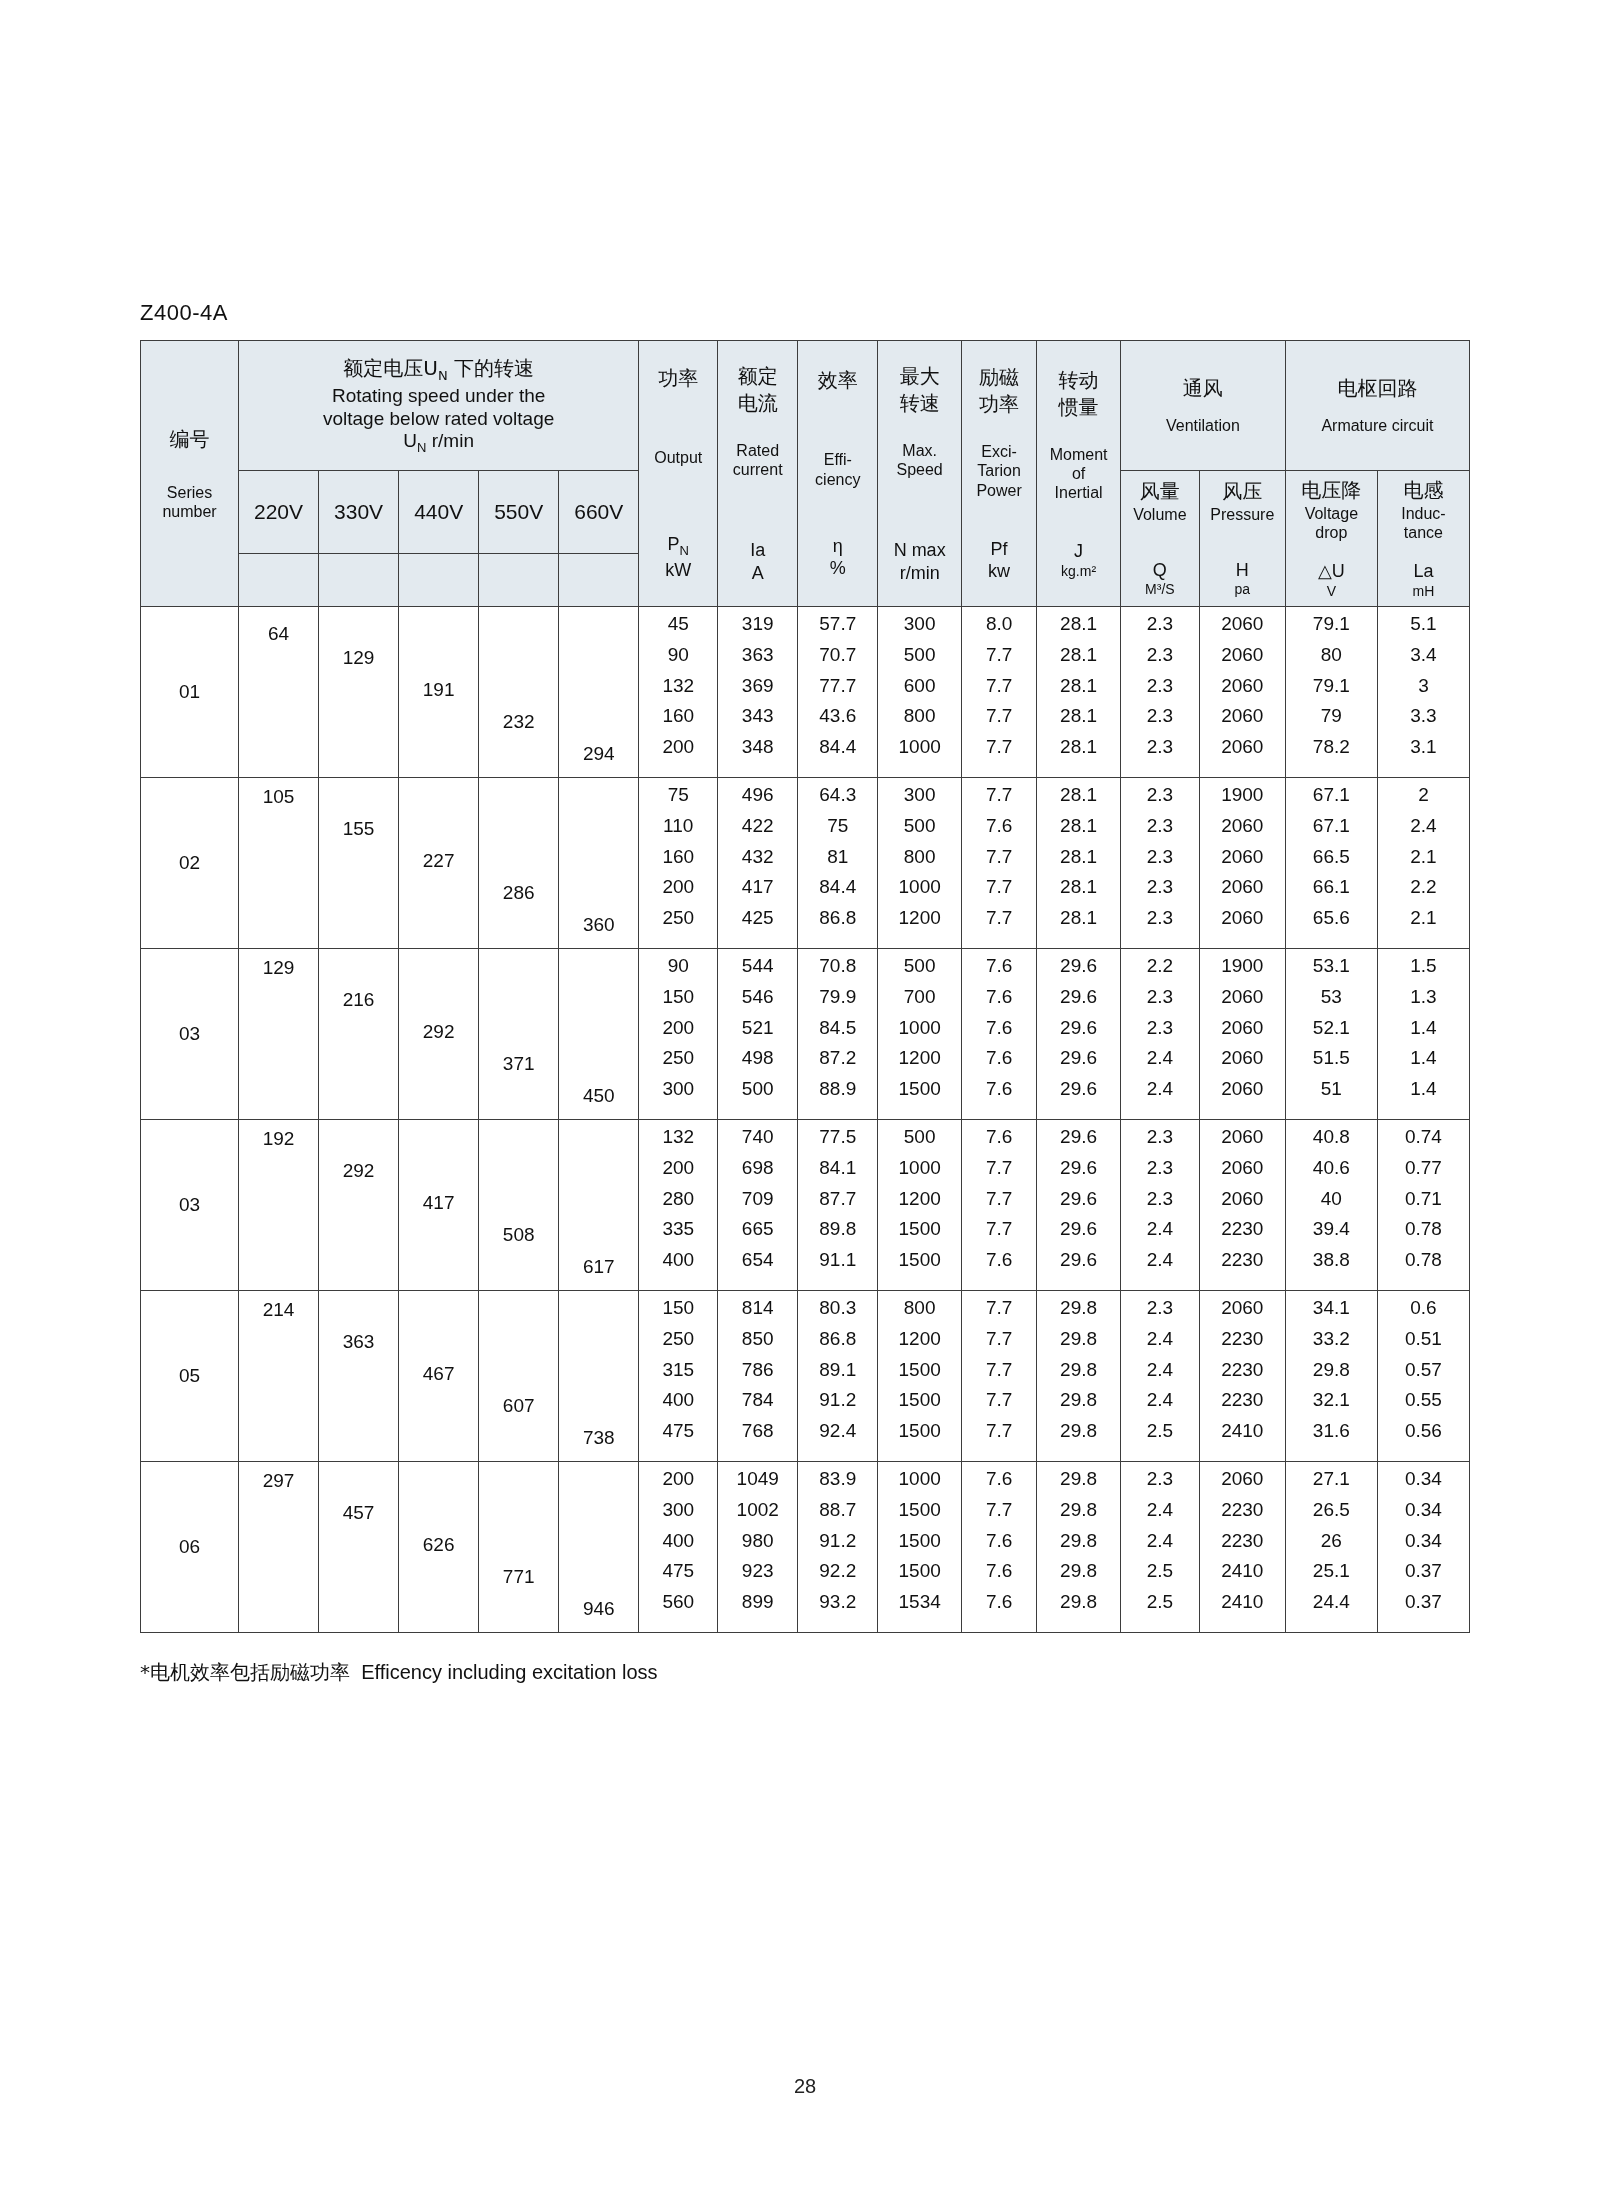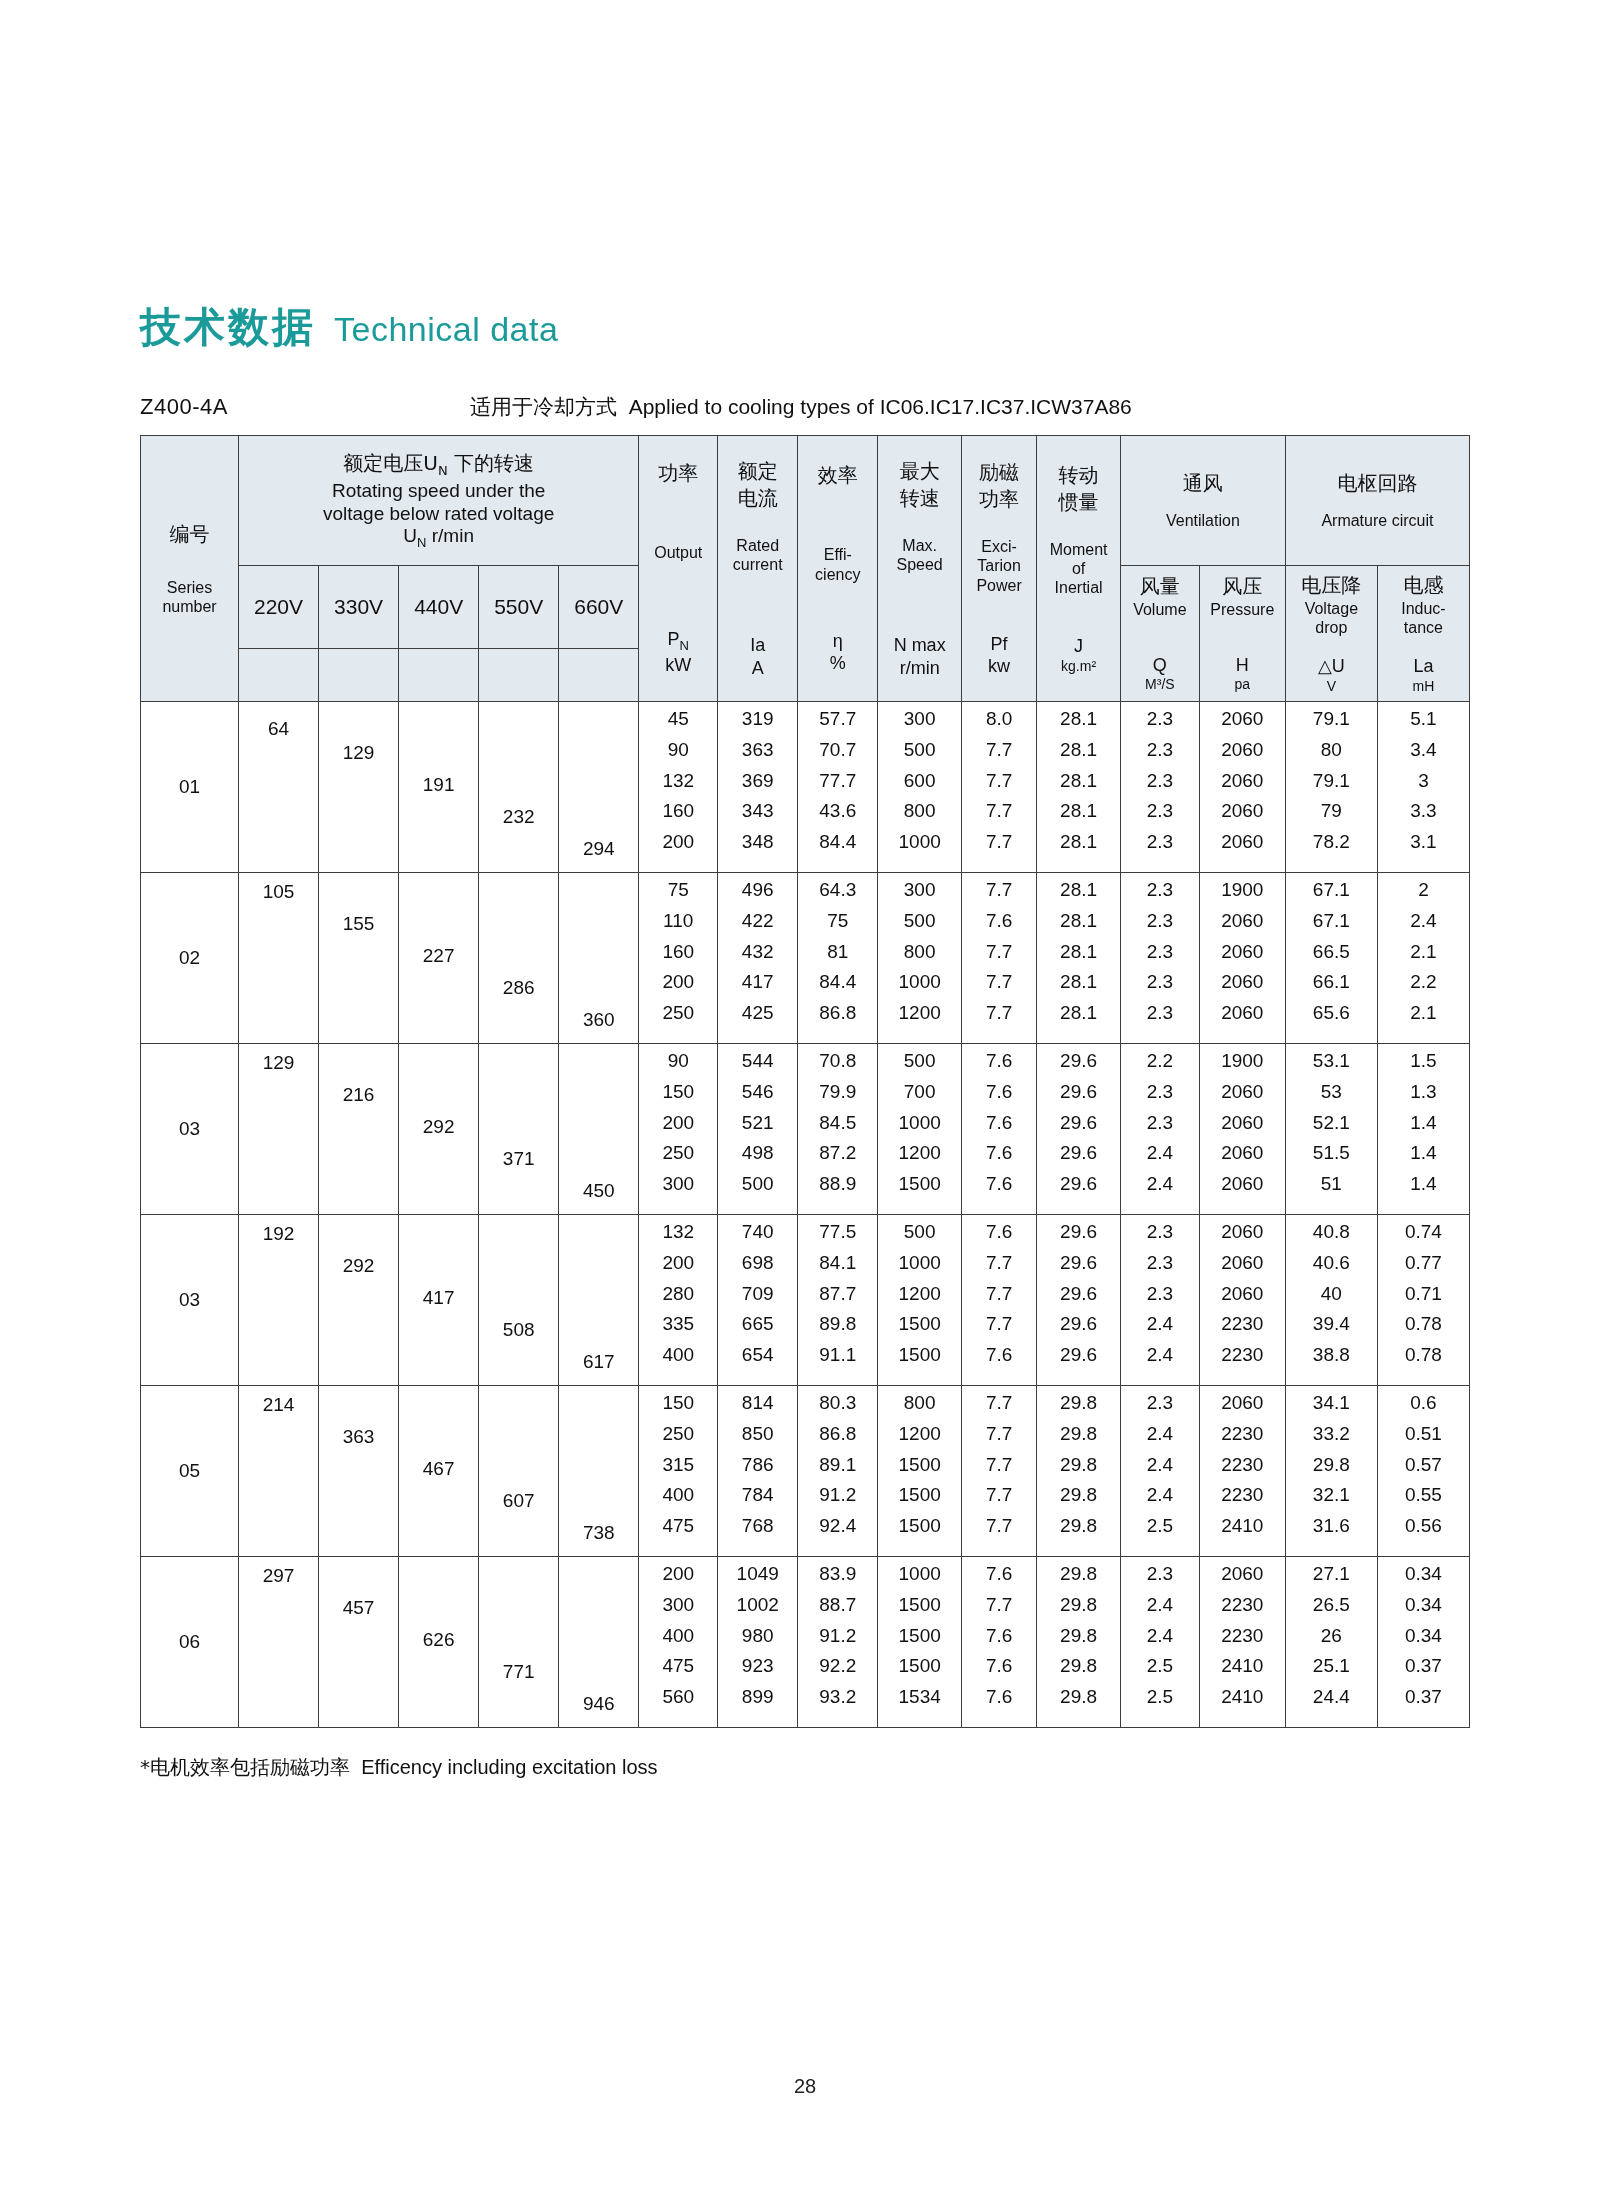--- a/index.html
+++ b/index.html
@@ -104,30 +104,23 @@
 </style>
 </head>
 <body>
 
 <div class="page">
   <div class="topband"></div>
   <div class="left-bar"></div>
 
   <div class="content">
 
-    <div class="title-row">
-      <div class="title-cn">技术数据</div>
-      <div class="title-en">Technical data</div>
-    </div>
 
     <div class="subhead">
       <div class="model">Z400-4A</div>
-      <div class="applied">
-        <span class="cn">适用于冷却方式</span>&nbsp;&nbsp;<span>Applied to cooling types of IC06.IC17.IC37.ICW37A86</span>
-      </div>
     </div>
 
     <table>
       <colgroup>
         <col style="width:82px">
         <col style="width:67px">
           <col style="width:67px">
           <col style="width:67px">
           <col style="width:67px">
           <col style="width:67px">

